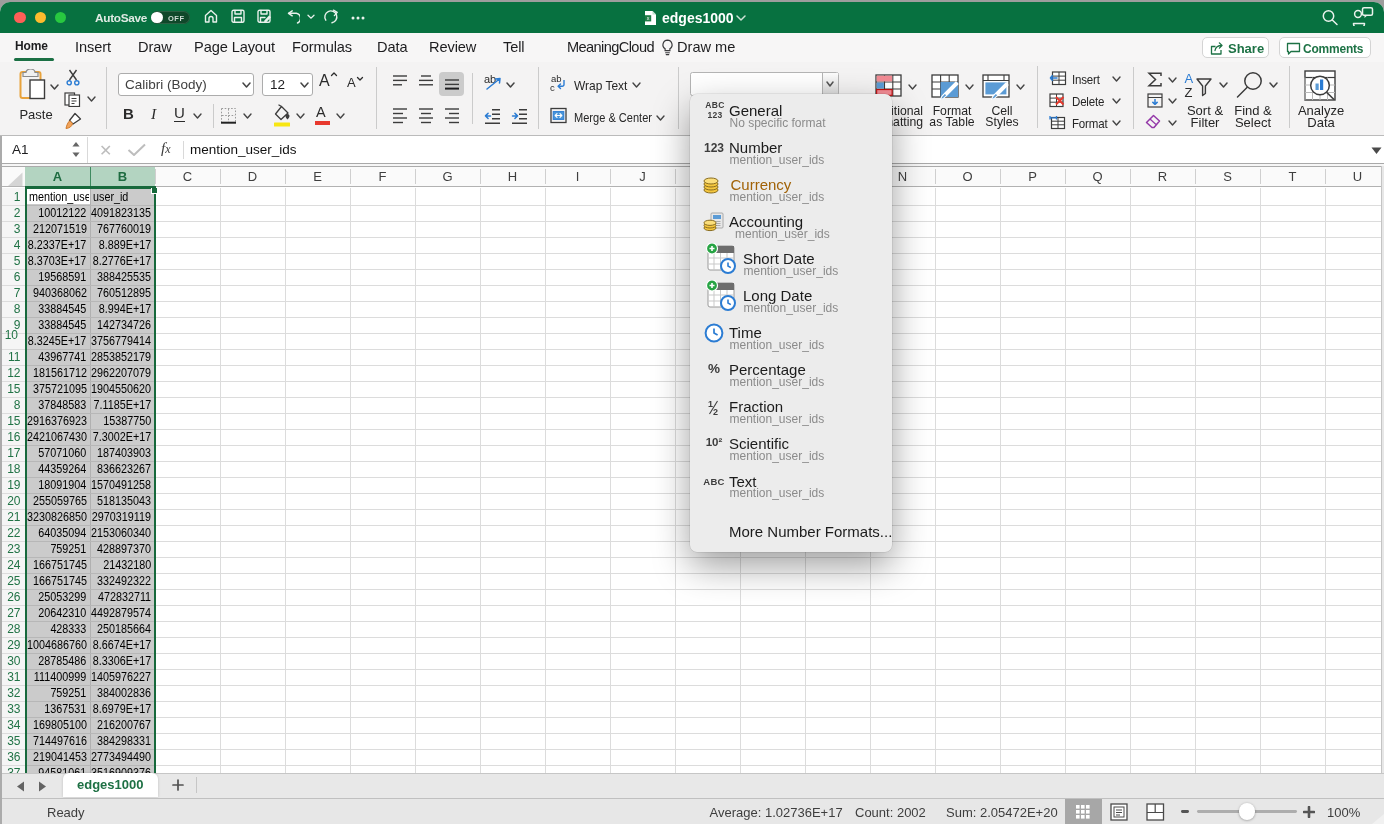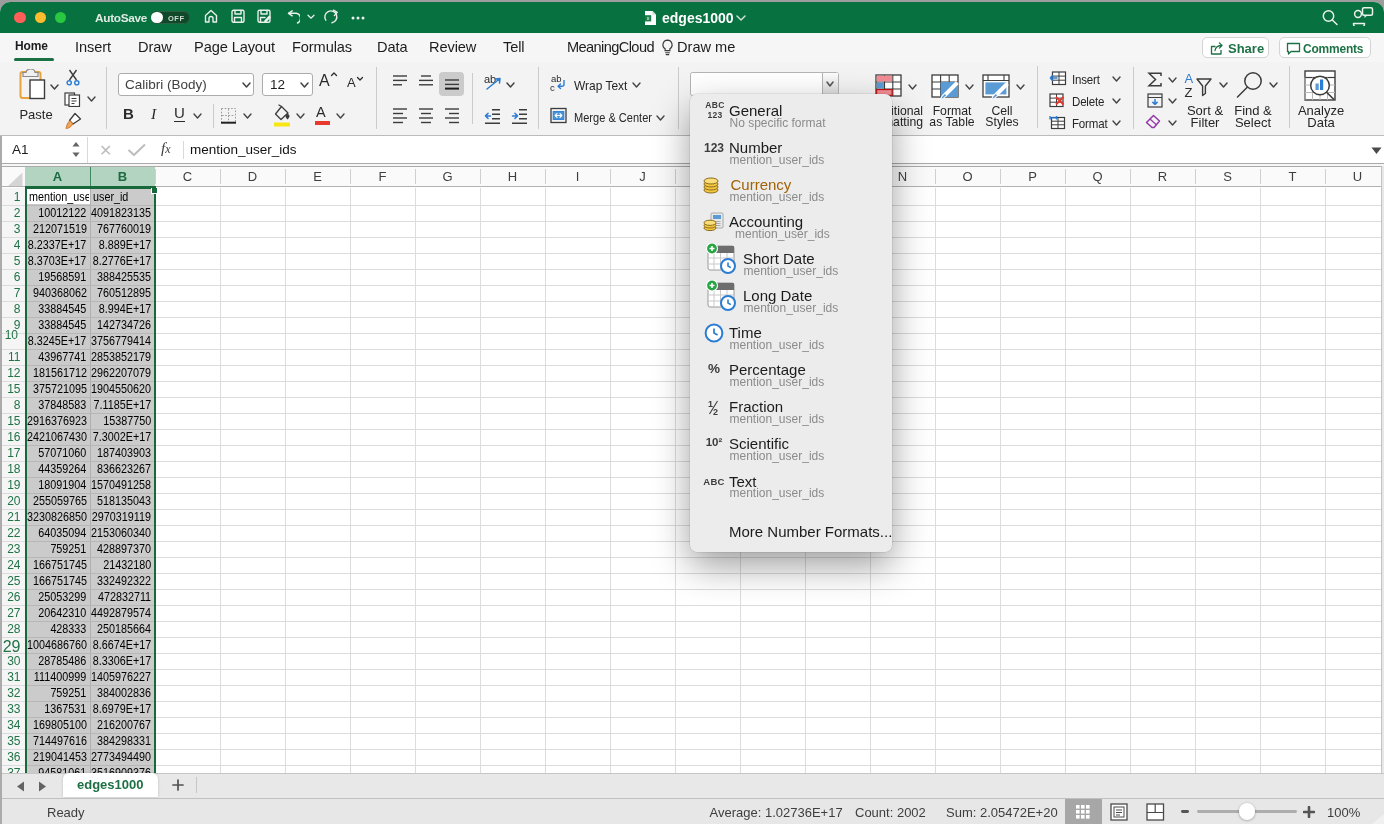--- a/index.html
+++ b/index.html
@@ -576,21 +576,21 @@
 <div style="position:absolute;left:0;top:313.7px;width:20.5px;text-align:right;font-size:12px;color:#217346;">19</div>
 <div style="position:absolute;left:0;top:329.7px;width:20.5px;text-align:right;font-size:12px;color:#217346;">20</div>
 <div style="position:absolute;left:0;top:345.7px;width:20.5px;text-align:right;font-size:12px;color:#217346;">21</div>
 <div style="position:absolute;left:0;top:361.70000000000005px;width:20.5px;text-align:right;font-size:12px;color:#217346;">22</div>
 <div style="position:absolute;left:0;top:377.70000000000005px;width:20.5px;text-align:right;font-size:12px;color:#217346;">23</div>
 <div style="position:absolute;left:0;top:393.70000000000005px;width:20.5px;text-align:right;font-size:12px;color:#217346;">24</div>
 <div style="position:absolute;left:0;top:409.70000000000005px;width:20.5px;text-align:right;font-size:12px;color:#217346;">25</div>
 <div style="position:absolute;left:0;top:425.70000000000005px;width:20.5px;text-align:right;font-size:12px;color:#217346;">26</div>
 <div style="position:absolute;left:0;top:441.70000000000005px;width:20.5px;text-align:right;font-size:12px;color:#217346;">27</div>
 <div style="position:absolute;left:0;top:457.70000000000005px;width:20.5px;text-align:right;font-size:12px;color:#217346;">28</div>
-<div style="position:absolute;left:0;top:473.70000000000005px;width:20.5px;text-align:right;font-size:16px;color:#217346;">29</div>
+<div style="position:absolute;left:0;top:473.70000000000005px;width:20.5px;text-align:right;font-size:12px;color:#217346;">29</div>
 <div style="position:absolute;left:0;top:489.70000000000005px;width:20.5px;text-align:right;font-size:12px;color:#217346;">30</div>
 <div style="position:absolute;left:0;top:505.70000000000005px;width:20.5px;text-align:right;font-size:12px;color:#217346;">31</div>
 <div style="position:absolute;left:0;top:521.7px;width:20.5px;text-align:right;font-size:12px;color:#217346;">32</div>
 <div style="position:absolute;left:0;top:537.7px;width:20.5px;text-align:right;font-size:12px;color:#217346;">33</div>
 <div style="position:absolute;left:0;top:553.7px;width:20.5px;text-align:right;font-size:12px;color:#217346;">34</div>
 <div style="position:absolute;left:0;top:569.7px;width:20.5px;text-align:right;font-size:12px;color:#217346;">35</div>
 <div style="position:absolute;left:0;top:585.7px;width:20.5px;text-align:right;font-size:12px;color:#217346;">36</div>
 <div style="position:absolute;left:0;top:601.7px;width:20.5px;text-align:right;font-size:12px;color:#217346;">37</div>
 <div style="position:absolute;left:28.5px;top:26.0px;width:60.5px;overflow:hidden;font-size:12.4px;color:#000;white-space:nowrap;"><span style="display:inline-block;transform:scaleX(.87);transform-origin:0 0;">mention_use</span></div>
 <div style="position:absolute;left:92.5px;top:26.0px;width:59px;font-size:12.4px;color:#000;white-space:nowrap;"><span style="display:inline-block;transform:scaleX(.87);transform-origin:0 0;">user_id</span></div>

